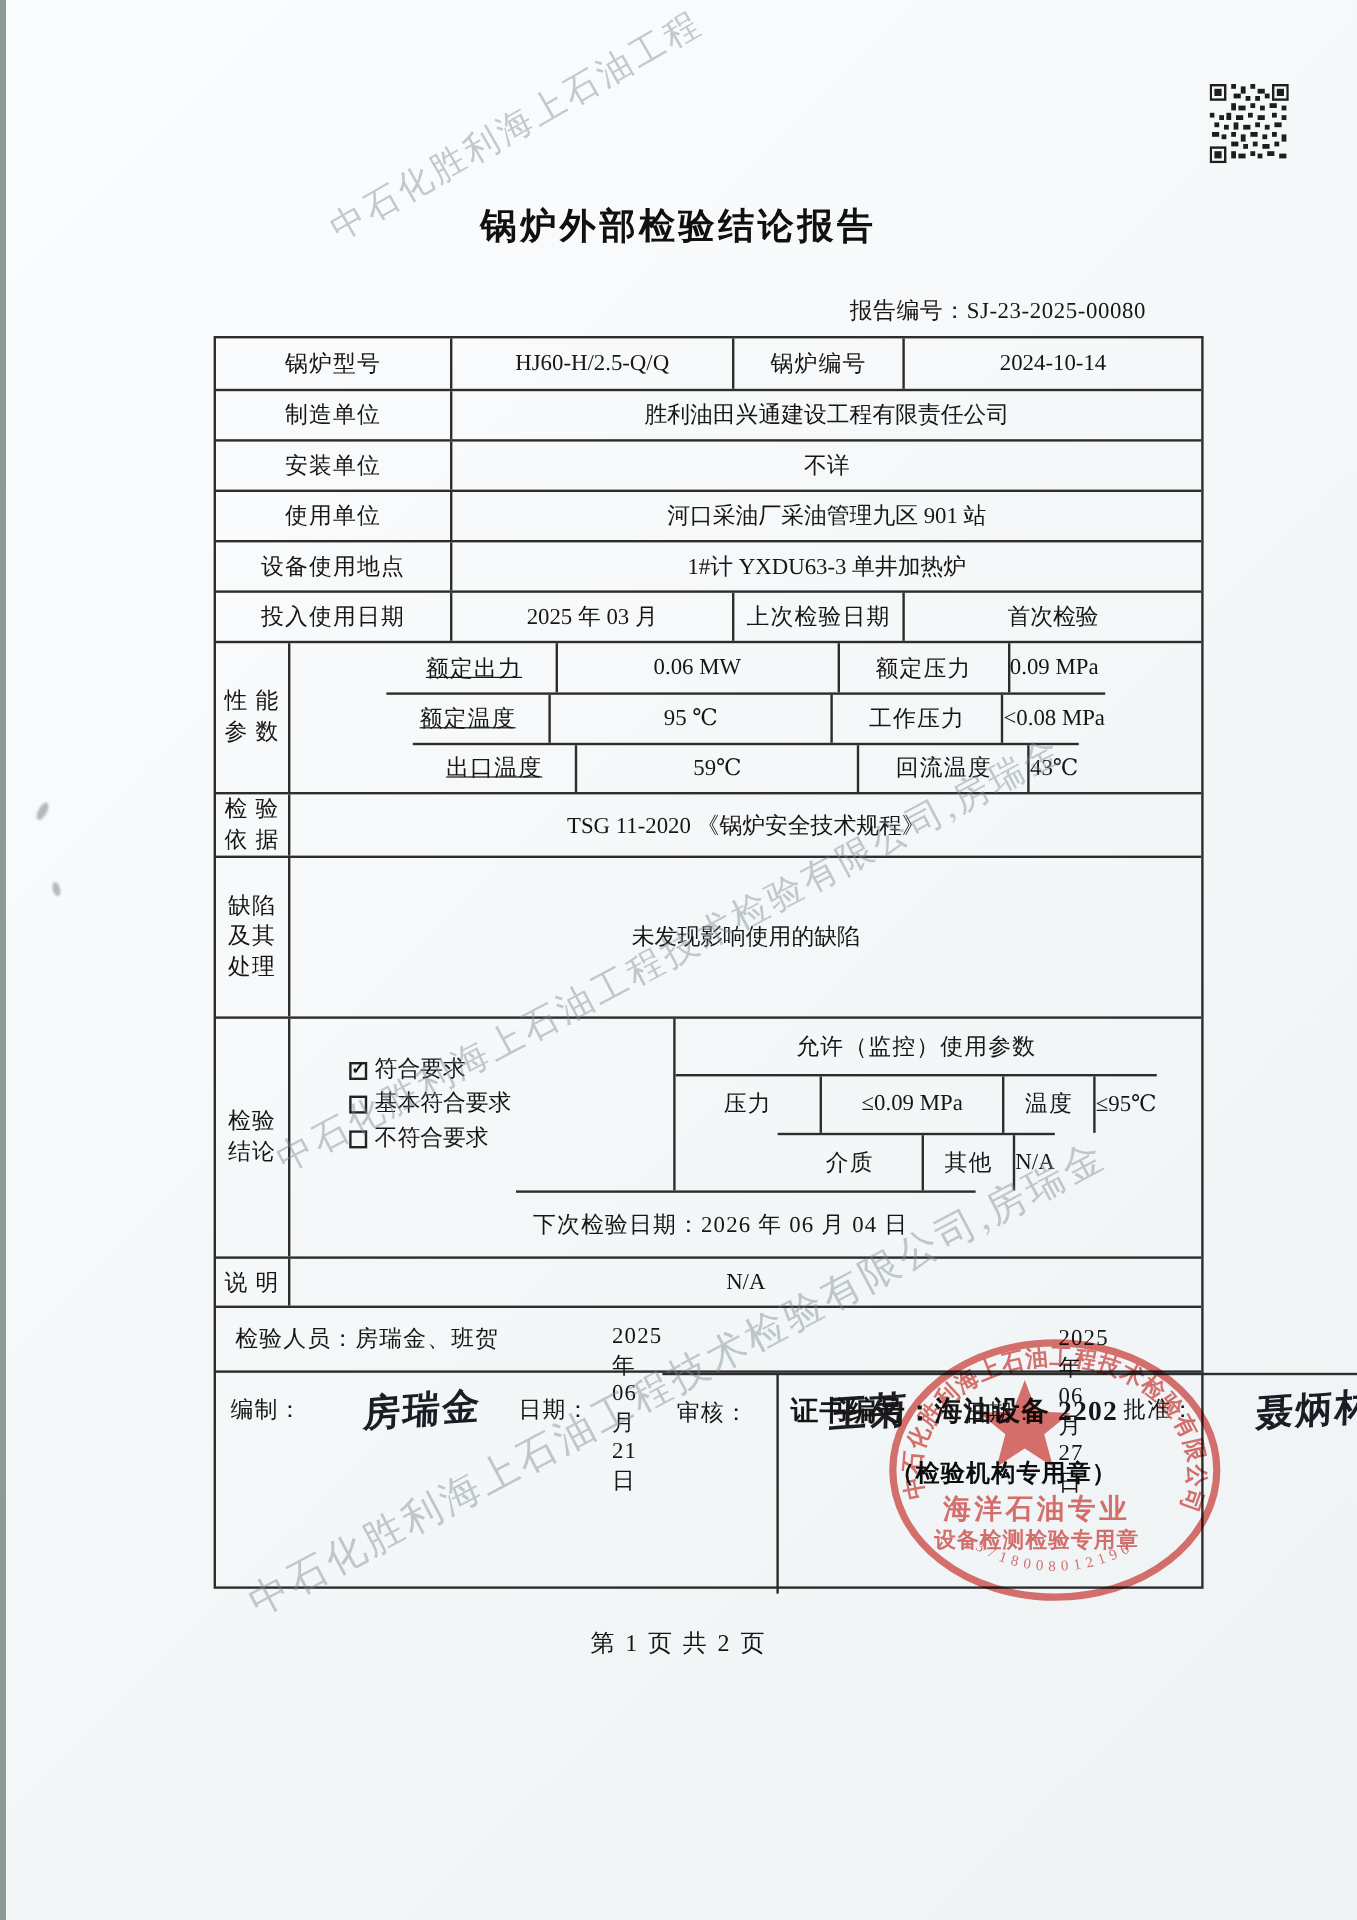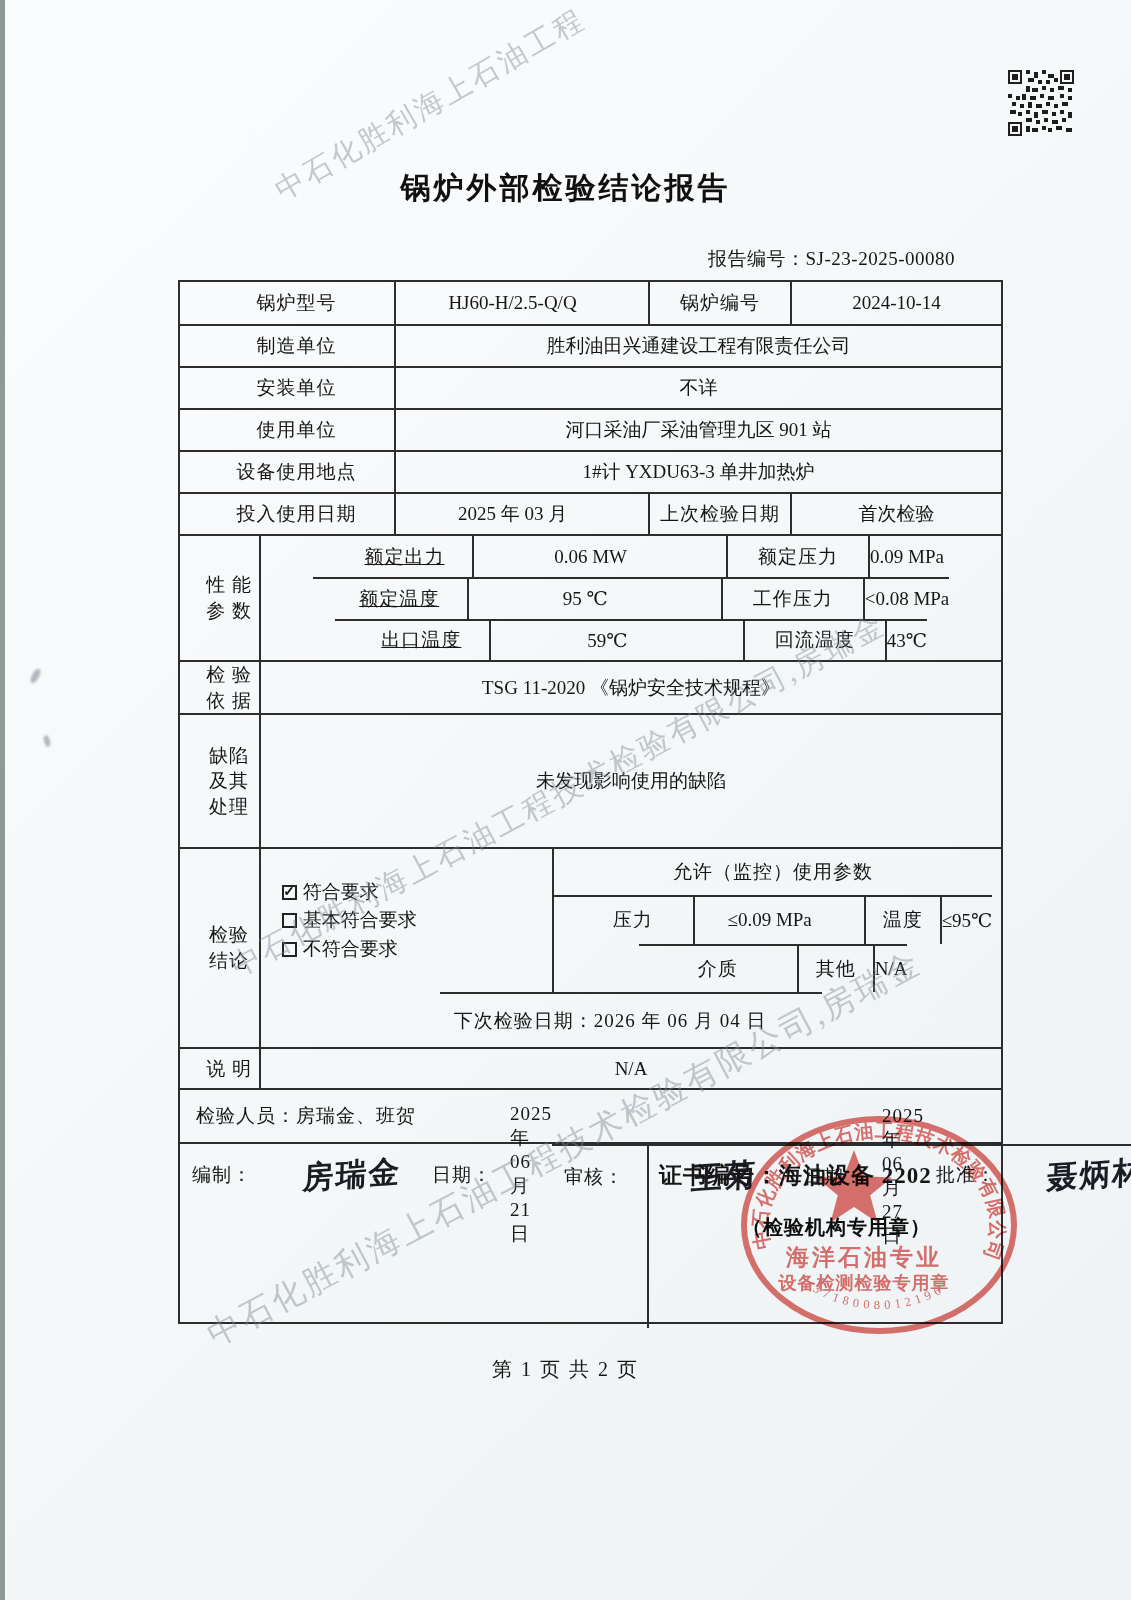--- a/index.html
+++ b/index.html
@@ -30,21 +30,21 @@
 
   .doc-table{
     position:absolute;left:178px;top:280px;width:825px;height:1044px;
     border:2px solid var(--line);box-sizing:border-box;font-size:19px;z-index:2;
   }
   .row{display:flex;border-top:2px solid var(--line);box-sizing:border-box;}
   .row:first-child{border-top:none;}
   .c{border-left:2px solid var(--line);box-sizing:border-box;
      display:flex;align-items:center;justify-content:center;text-align:center;}
   .c:first-child{border-left:none;}
-  .lbl{letter-spacing:1px;margin-left:19px;}
+  .lbl{letter-spacing:1px;}
   .w-l1{width:195px;} .w-v1{width:235px;} .w-l2{width:142px;} .w-v2{flex:1;}
   .w-narrow{width:60px;} .w-sub{width:135px;text-decoration:underline;}
   .h42{height:42px;} 
   .stack{display:flex;flex-direction:column;flex:1;box-sizing:border-box;}
   .subrow{display:flex;border-top:2px solid var(--line);box-sizing:border-box;height:42px;}
   .subrow:first-child{border-top:none;}
   .vlabel{display:flex;flex-direction:column;align-items:center;justify-content:center;line-height:1.35;}
   .chkcol{width:282px;flex-direction:column;align-items:flex-start;justify-content:center;padding-left:12px;}
   .chk{display:flex;align-items:center;gap:6px;line-height:1.5;}
   .box{width:15px;height:15px;border:2px solid #222;box-sizing:border-box;display:flex;

